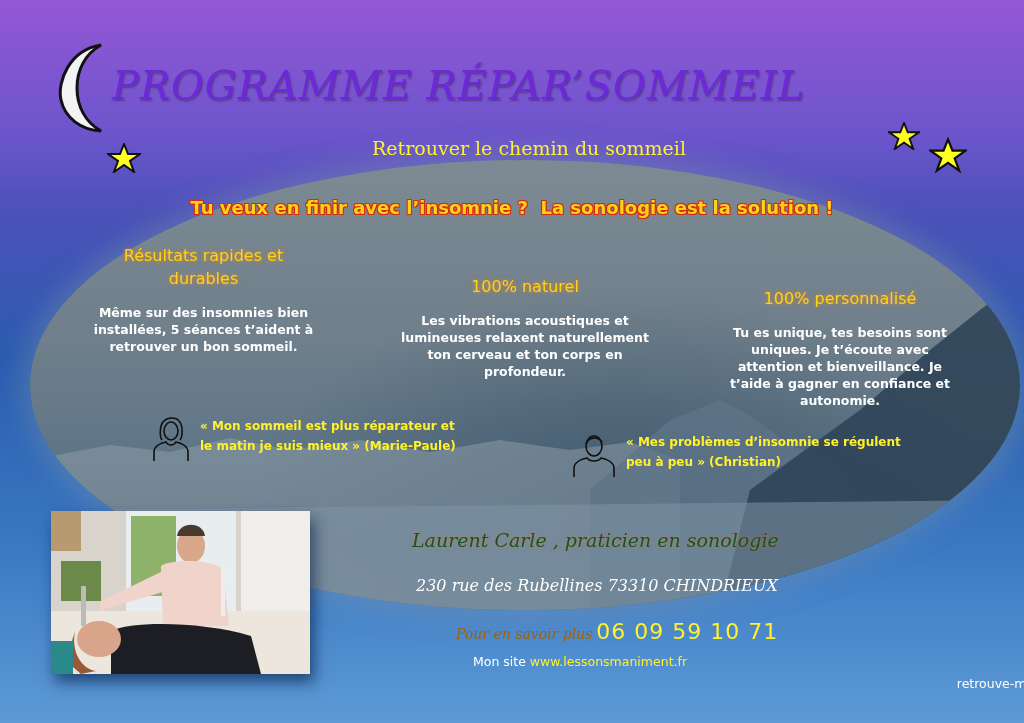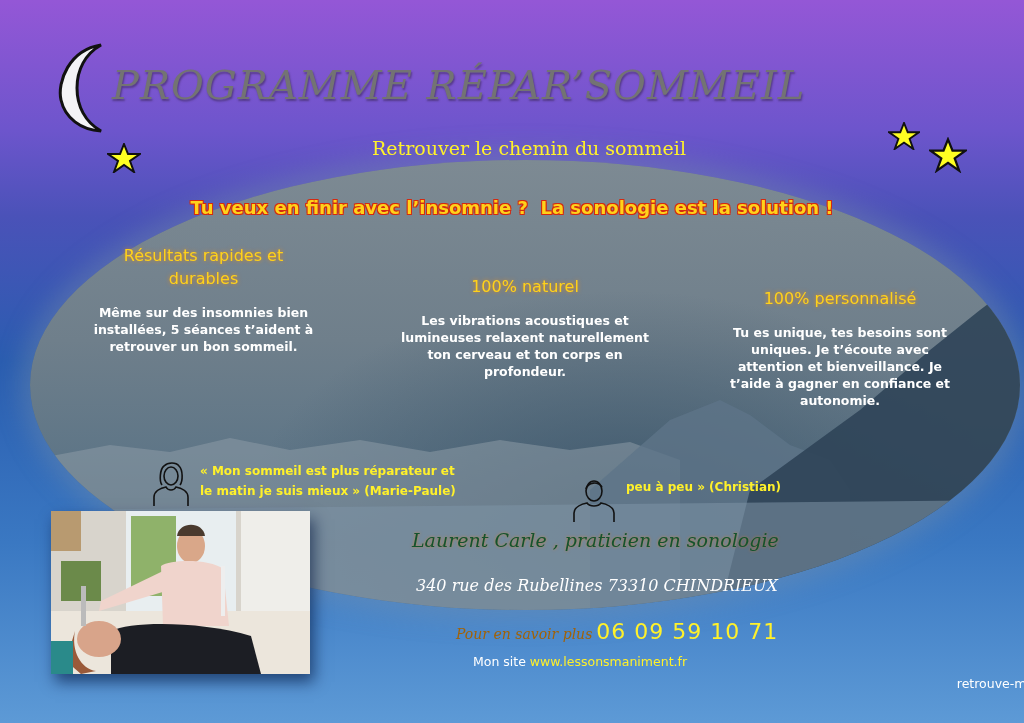--- a/index.html
+++ b/index.html
@@ -10,31 +10,31 @@
   .ellipse { position:absolute; left:30px; top:160px; width:990px; height:450px; border-radius:50%;
     background:
       radial-gradient(ellipse at 60% 80%, rgba(60,85,105,0.9) 0%, rgba(60,85,105,0) 45%),
       linear-gradient(180deg, #7d8a93 0%, #6f7f8b 40%, #5f7687 65%, #51697d 85%, #556c80 100%);
     box-shadow: 0 0 25px 10px rgba(130,150,170,0.35);
     overflow:hidden; }
   .mtn { position:absolute; left:0; top:0; width:100%; height:100%; }
   .moon { position:absolute; left:55px; top:42px; width:50px; height:92px; }
   .star { position:absolute; }
   .title { position:absolute; left:112px; top:62px; font-family:"DejaVu Serif", serif; font-style:italic;
-    color:#737373; font-size:40px; letter-spacing:1px; white-space:nowrap;
+    color:#6d28d9; font-size:40px; letter-spacing:1px; white-space:nowrap;
     text-shadow: 1px 2px 2px rgba(60,40,90,0.6); }
   .subtitle { position:absolute; left:372px; top:137px; font-family:"DejaVu Serif", serif; 
     color:#fff12a; font-size:19px; white-space:nowrap; }
   .headline { position:absolute; left:0; width:1024px; top:197px; text-align:center;
     color:#ffd21a; font-size:18px; font-weight:bold; white-space:pre;
     text-shadow: -1px -1px 0 #d42a10, 1px -1px 0 #d42a10, -1px 1px 0 #d42a10, 1px 1px 0 #d42a10; }
   .col { position:absolute; text-align:center; }
   .col-h { color:#ffd21a; font-size:16px; line-height:23px; text-shadow:0 0 4px rgba(255,140,0,0.8); }
   .col-b { color:#fff; font-size:12.5px; font-weight:bold; line-height:17px; margin-top:14px; }
-  .testi { position:absolute; display:flex; align-items:flex-start;margin-top:45px; }
+  .testi { position:absolute; display:flex; align-items:flex-start; }
   .testi svg { flex:none; }
   .testi-t { color:#fff12a; font-size:12px; font-weight:bold; line-height:20px; margin-left:10px; white-space:nowrap; }
   .photo { position:absolute; left:51px; top:511px; width:259px; height:163px;
     box-shadow: 4px 8px 14px rgba(0,20,60,0.6); overflow:hidden; }
   .contact-name { position:absolute; left:412px; top:529px; font-family:"DejaVu Serif", serif; font-style:italic;
     color:#14532d; font-size:19px; white-space:nowrap; text-shadow:0 0 3px rgba(255,120,0,0.6); }
   .contact-addr { position:absolute; left:416px; top:576px; font-family:"DejaVu Serif", serif; font-style:italic;
     color:#fff; font-size:16px; white-space:nowrap; }
   .more { position:absolute; left:456px; top:619px; white-space:nowrap; }
   .more-l { font-family:"DejaVu Serif", serif; font-style:italic; color:#a16207; font-size:14px; }
@@ -122,20 +122,21 @@
   </div>
 </div>
 
 <div class="testi" style="left:572px;top:432px">
   <svg width="44" height="46" viewBox="0 0 44 46">
     <ellipse cx="22" cy="14" rx="8" ry="10" fill="none" stroke="#111" stroke-width="1.6"></ellipse>
     <path d="M14,12 C16,5 26,4 30,10" fill="none" stroke="#111" stroke-width="1.6"></path>
     <path d="M2,45 L2,36 C2,30 10,27 15,26 C18,30 26,30 29,26 C34,27 42,30 42,36 L42,45" fill="none" stroke="#111" stroke-width="1.6"></path>
   </svg>
   <div class="testi-t">
+    <div>« Mes problèmes d’insomnie se régulent</div>
     <div>peu à peu » (Christian)</div>
   </div>
 </div>
 
 <div class="photo" title="Praticien utilisant des diapasons sur une patiente allongée">
   <svg width="259" height="163" viewBox="0 0 259 163">
     <rect x="0" y="0" width="259" height="163" fill="#d8d4cc"></rect>
     <rect x="75" y="0" width="110" height="120" fill="#e8eef0"></rect>
     <rect x="80" y="5" width="45" height="80" fill="#8fb26a"></rect>
     <rect x="190" y="0" width="69" height="120" fill="#efeeea"></rect>
@@ -149,21 +150,21 @@
     <path d="M60,120 C80,110 150,110 200,125 L210,163 L60,163 Z" fill="#1c1e24"></path>
     <ellipse cx="48" cy="128" rx="22" ry="18" fill="#d8a48a"></ellipse>
     <path d="M24,120 C20,140 30,158 45,160 L30,163 L15,150 Z" fill="#9a5a3a"></path>
     <rect x="0" y="130" width="22" height="33" fill="#2a8a8a"></rect>
     <rect x="30" y="75" width="5" height="40" fill="#bbb"></rect>
     <rect x="170" y="55" width="4" height="50" fill="#eee"></rect>
   </svg>
 </div>
 
 <div class="contact-name">Laurent Carle , praticien en sonologie</div>
-<div class="contact-addr">340 rue des Rubellines 73310 CHINDRIEUX</div>
+<div class="contact-addr">230 rue des Rubellines 73310 CHINDRIEUX</div>
 
 <div class="more">
   <span class="more-l">Pour en savoir plus</span><span class="phone">06 09 59 10 71</span>
 </div>
 
 <div class="site">
   <span class="site-c"><span>Mon site </span><span class="url">www.lessonsmaniment.fr</span></span>
 </div>
 <div class="yt">
   <span class="yt-c">retrouve-moi aussi sur YouTube</span>

